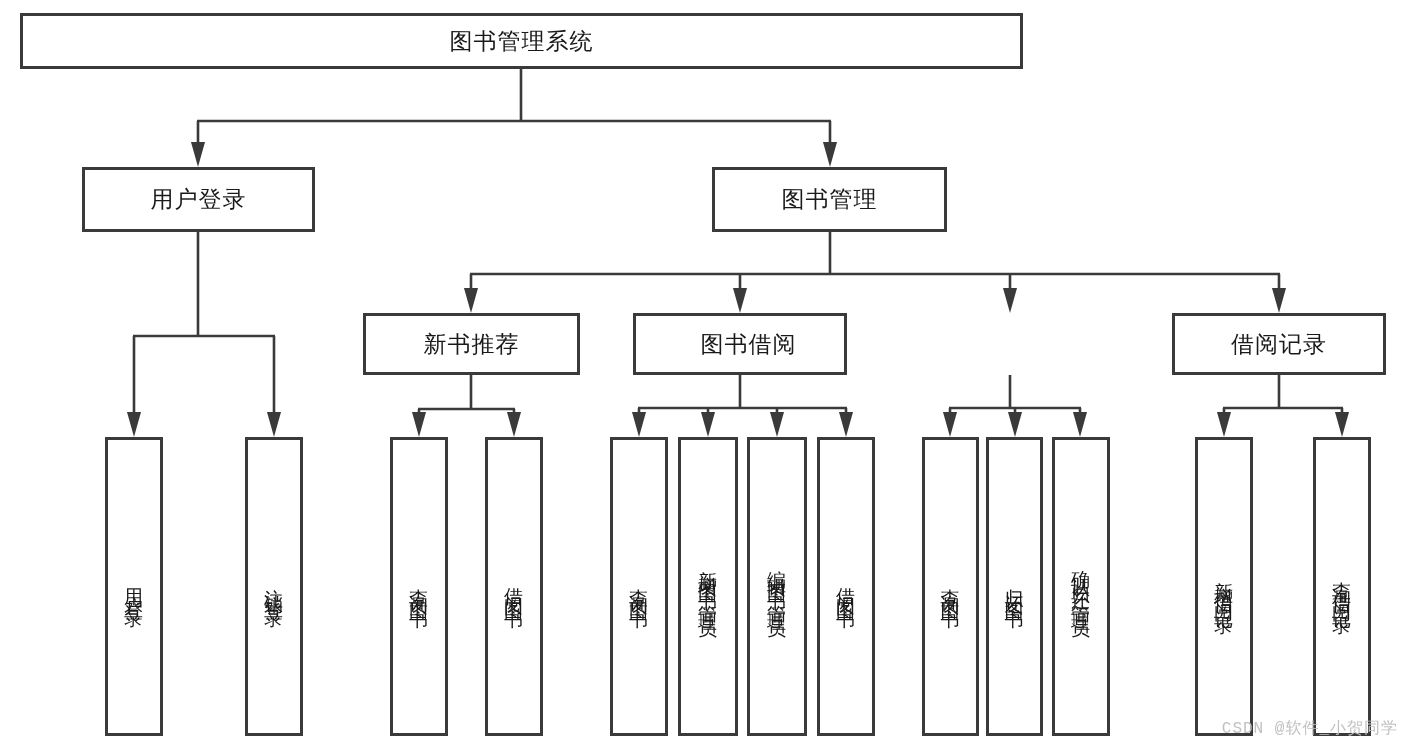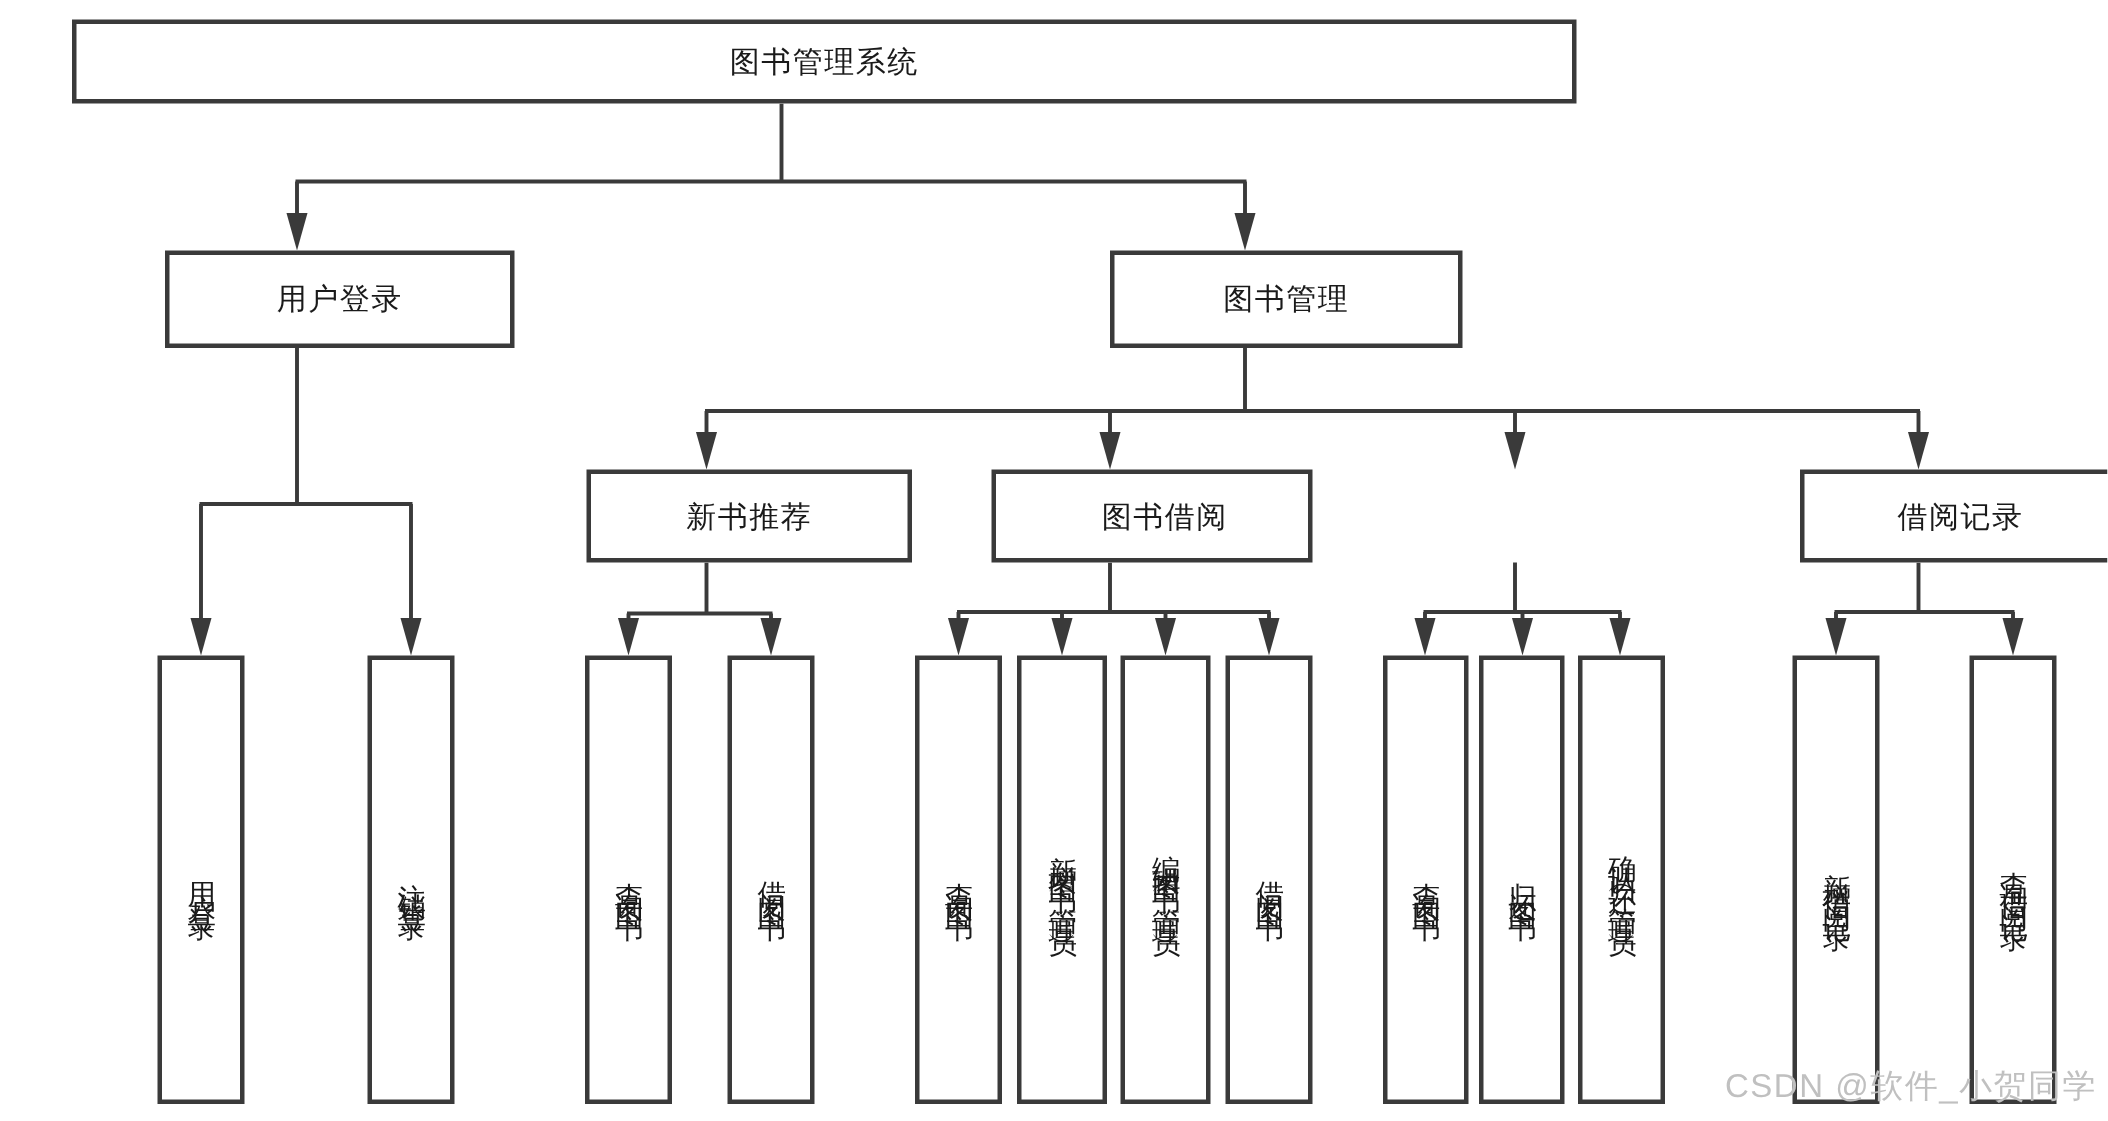--- a/index.html
+++ b/index.html
@@ -33,21 +33,21 @@
   .connectors polygon { fill: var(--line); }
   .box {
     position: absolute;
     border: 3px solid var(--line);
     background: var(--background);
     display: flex;
     align-items: center;
     justify-content: center;
     color: var(--text);
   }
-  .box.h { font-size: 20px; letter-spacing: 1px; margin-left: 28px; }
+  .box.h { font-size: 23px; letter-spacing: 1px; }
   .box.leaf { top: 437px; height: 299px; }
   .box.leaf .vtext {
     writing-mode: vertical-rl;
     text-orientation: mixed;
     font-size: 19px;
     letter-spacing: 7px;
     line-height: 1;
     color: var(--text);
     max-height: 292px;
   }
@@ -71,25 +71,26 @@
   .c4 { left: 817px;  width: 58px; }
   .d1 { left: 922px;  width: 57px; }
   .d2 { left: 986px;  width: 57px; }
   .d3 { left: 1052px; width: 58px; }
   .e1 { left: 1195px; width: 58px; }
   .e2 { left: 1313px; width: 58px; }
   .watermark {
     position: absolute;
     right: 7px;
     bottom: 8px;
-    font-size: 22px;
+    font-size: 16px;
     color: var(--watermark);
     letter-spacing: 1px;
     z-index: 10;
     white-space: nowrap;
+    font-family: Liberation Mono, monospace;
   }
 </style>
 </head>
 <body>
 
 <div class="canvas">
 
   <svg class="connectors" viewBox="0 0 1405 747" xmlns="http://www.w3.org/2000/svg" aria-hidden="true">
 
     <path d="M521 69 V121 M197 121 H831 M198 121 V144 M830 121 V144"></path>

